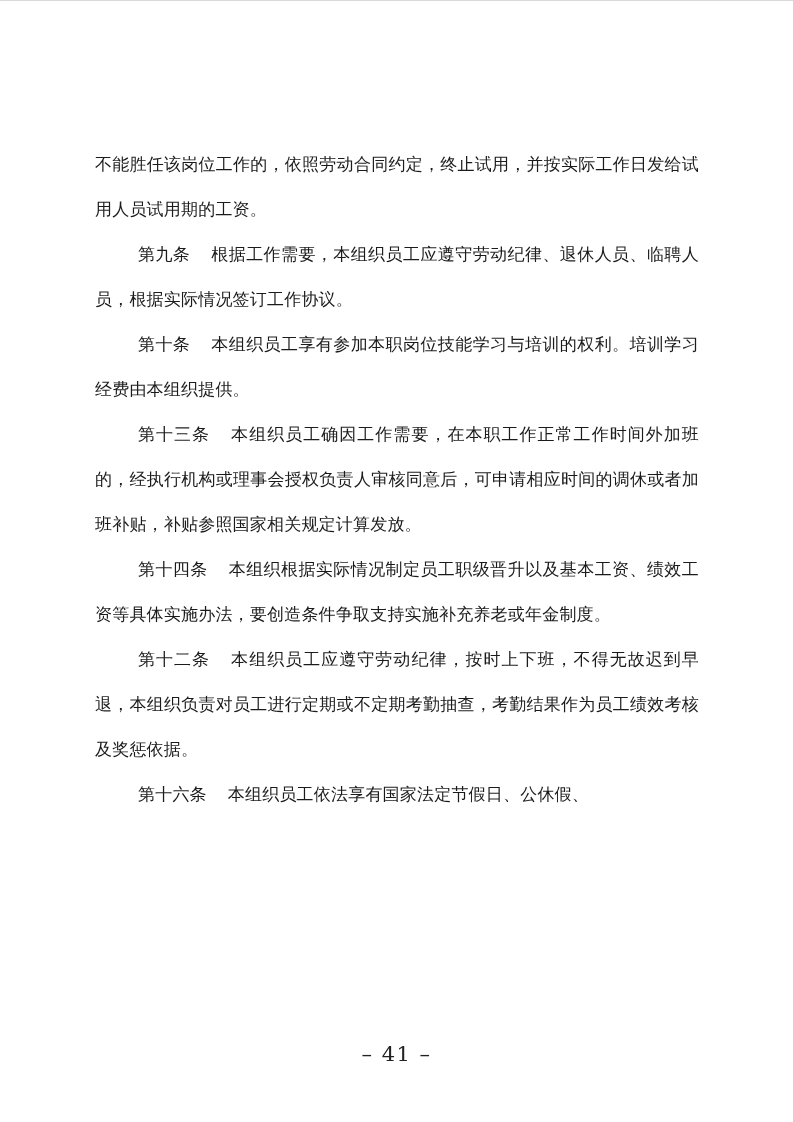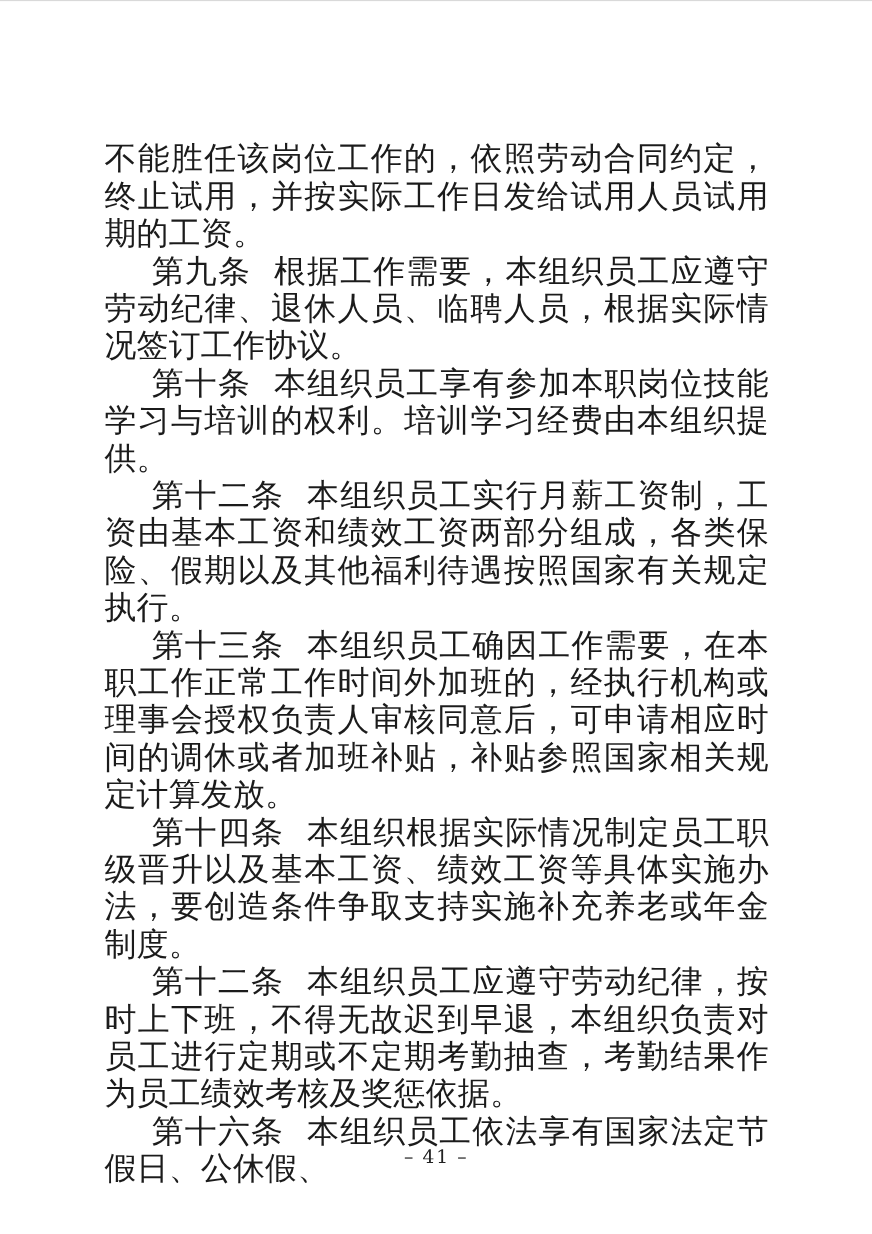--- a/index.html
+++ b/index.html
@@ -18,24 +18,24 @@
   }
   .top-edge {
     position: absolute;
     top: 0; left: 0; right: 0;
     height: 1px;
     background: #d9d9d9;
   }
   .content {
     position: absolute;
     left: 95px;
-    top: 127px;
+    top: 142px;
     width: 604px;
-    font-size: 29px;
-    line-height: 34px;
+    font-size: 17px;
+    line-height: 45px;
     text-align: justify;
     text-justify: inter-ideograph;
     letter-spacing: 0.2px;
   }
   .content p {
     margin: 0;
     padding: 0;
   }
   .content p.indent {
     text-indent: 43px;
@@ -44,41 +44,40 @@
     font-weight: 400;
     font-family: "DejaVu Sans", "Liberation Sans", sans-serif;
     margin-right: 21px;
   }
   .footer {
     position: absolute;
     top: 1042px;
     left: 0;
     width: 100%;
     text-align: center;
-    font-size: 17px;
+    font-size: 21px;
     letter-spacing: 1.5px;
     color: #222222;
   }
 </style>
 </head>
 <body>
 
 <div class="page">
   <div class="top-edge"></div>
 
   <div class="content">
 
     <p><span>不能胜任该岗位工作的，依照劳动合同约定，终止试用，并按实际工作日发给试用人员试用期的工资。</span></p>
 
     <p class="indent"><span class="article-heading">第九条</span><span>根据工作需要，本组织员工应遵守劳动纪律、退休人员、临聘人员，根据实际情况签订工作协议。</span></p>
 
     <p class="indent"><span class="article-heading">第十条</span><span>本组织员工享有参加本职岗位技能学习与培训的权利。培训学习经费由本组织提供。</span></p>
 
 
-    <p class="indent"><span class="article-heading">第十二条</span><span>本组织员工实行月薪工资制，工资由基本工资和绩效工资两部分组成，各类保险、假期以及其他福利待遇按照国家有关规定执行。</span></p>
 
     <p class="indent"><span class="article-heading">第十三条</span><span>本组织员工确因工作需要，在本职工作正常工作时间外加班的，经执行机构或理事会授权负责人审核同意后，可申请相应时间的调休或者加班补贴，补贴参照国家相关规定计算发放。</span></p>
 
     <p class="indent"><span class="article-heading">第十四条</span><span>本组织根据实际情况制定员工职级晋升以及基本工资、绩效工资等具体实施办法，要创造条件争取支持实施补充养老或年金制度。</span></p>
 
     <p class="indent"><span class="article-heading">第十二条</span><span>本组织员工应遵守劳动纪律，按时上下班，不得无故迟到早退，本组织负责对员工进行定期或不定期考勤抽查，考勤结果作为员工绩效考核及奖惩依据。</span></p>
 
     <p class="indent"><span class="article-heading">第十六条</span><span>本组织员工依法享有国家法定节假日、公休假、</span></p>
 
   </div>

